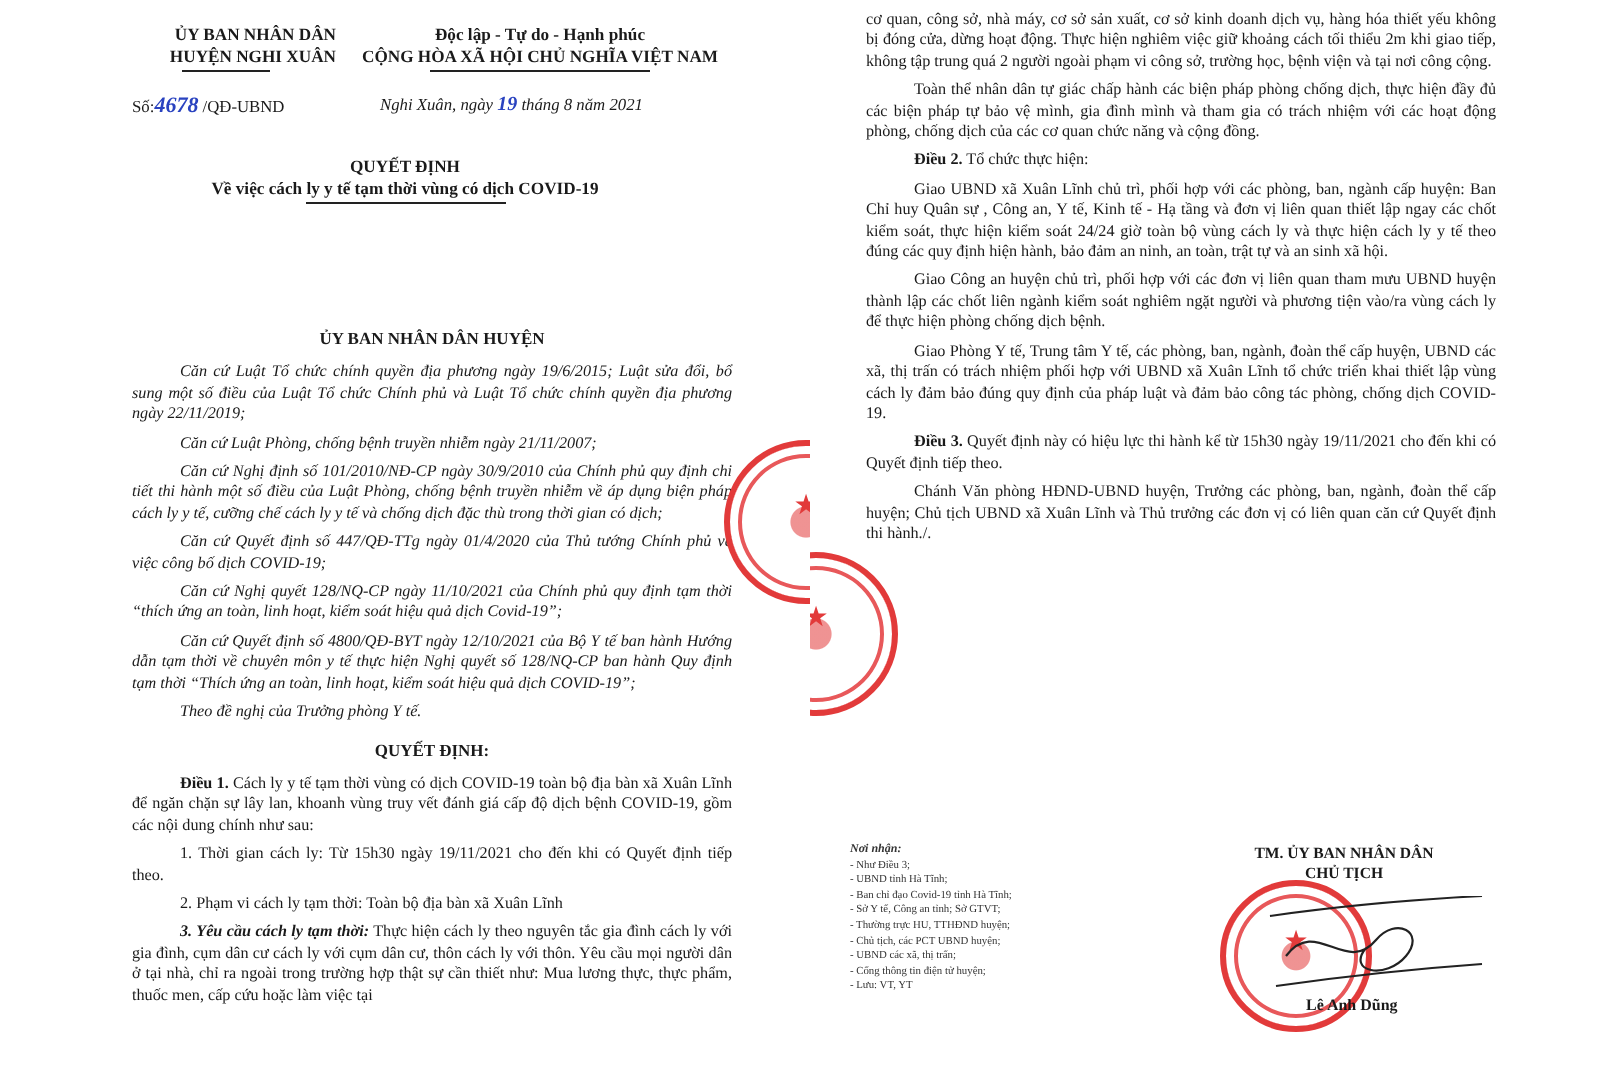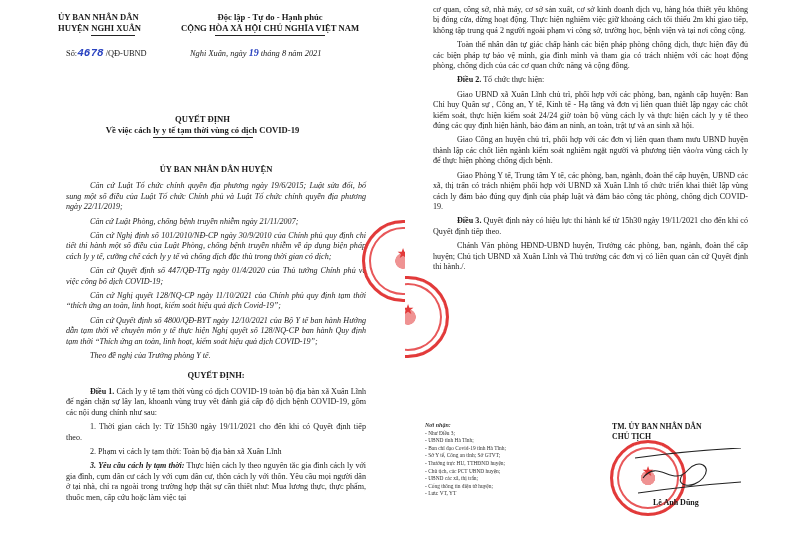--- a/index.html
+++ b/index.html
@@ -3,51 +3,51 @@
   <meta charset="utf-8">
   <style>
     html, body { margin: 0; padding: 0; background: #ffffff; }
     body { width: 810px; height: 540px; overflow: hidden; position: relative;
            font-family: "Liberation Serif", "DejaVu Serif", serif; color: #1a1a1a; }
     .page { position: absolute; top: 0; height: 540px; background: #ffffff; overflow: hidden; }
     #left-page { left: 0; width: 405px; }
     #right-page { left: 405px; width: 405px; }
 
     
-    .hdr-left { position: absolute; left: 58px; top: 12px; width: 110px; text-align: left;
+    .hdr-left { position: absolute; left: 58px; top: 12px; width: 110px; text-align: right;
                 font-weight: bold; font-size: 8.6px; line-height: 11px; }
     .hdr-left .rule { width: 44px; height: 1px; background: #222; margin: 1px auto 0; }
     .hdr-right { position: absolute; left: 170px; top: 12px; width: 200px; text-align: center;
                  font-weight: bold; font-size: 8.6px; line-height: 11px; }
     .hdr-right .rule { width: 110px; height: 1px; background: #222; margin: 1px auto 0; }
     .so-line { position: absolute; left: 66px; top: 47px; font-size: 8.4px; }
     .so-line .hand { color: #2a43c0; font-style: italic; font-weight: bold; font-size: 11px;
-                     font-family: Liberation Mono, monospace; }
+                     font-family: Liberation Serif, serif; }
     .date-line { position: absolute; left: 190px; top: 47px; font-size: 8.4px; font-style: italic; }
     .date-line .hand { color: #2a43c0; font-weight: bold; font-size: 10px; text-align: center; }
 
     .qd-title { position: absolute; left: 0; width: 405px; top: 78px; text-align: center;
-                font-weight: bold; font-size: 8.6px; line-height: 11px; margin-top: 36px; }
+                font-weight: bold; font-size: 8.6px; line-height: 11px; }
     .qd-title .rule { width: 100px; height: 1px; background: #222; margin: 1px auto 0; }
 
     .body-left { position: absolute; left: 66px; top: 117px; width: 300px;
                  font-size: 8.1px; line-height: 10.4px; text-align: justify; margin-top: 47px; }
     .center-bold { text-align: center; font-weight: bold; font-size: 8.5px; margin: 0 0 7px 0; }
     .para { margin: 0 0 4px 0; text-indent: 24px; }
     .para.it { font-style: italic; }
     .para b { font-style: normal; }
     .para .bi { font-weight: bold; font-style: italic; }
 
     
     .body-right { position: absolute; left: 28px; top: 5px; width: 315px;
                   font-size: 8.1px; line-height: 10.4px; text-align: justify; }
     .body-right .para { margin-bottom: 4px; }
     .noi-nhan { position: absolute; left: 20px; top: 422px; width: 150px; font-size: 5.4px; line-height: 7.6px; color: #333; }
     .noi-nhan .nn-title { font-style: italic; font-weight: bold; font-size: 6px; }
-    .sign-block { position: absolute; left: 207px; top: 422px; width: 120px; 
+    .sign-block { position: absolute; left: 207px; top: 422px; width: 120px; text-align: center;
                   font-weight: bold; font-size: 7.8px; line-height: 10px; }
     .signer { position: absolute; left: 248px; top: 498px; font-weight: bold; font-size: 8px; }
 
     
     .seal { position: absolute; border-radius: 50%; border: 3px solid #e23a3a;
             box-shadow: inset 0 0 0 4px #fff, inset 0 0 0 6px #e8585a; background:
             radial-gradient(circle, rgba(226,58,58,0.55) 0 14%, rgba(255,255,255,0) 15% 100%); }
     .seal .star { position: absolute; left: 50%; top: 40%; transform: translate(-50%,-50%);
                   color: #e23a3a; font-size: 14px; font-family: "DejaVu Sans", sans-serif; }
     .seal-left { left: 362px; top: 220px; width: 76px; height: 76px; }

